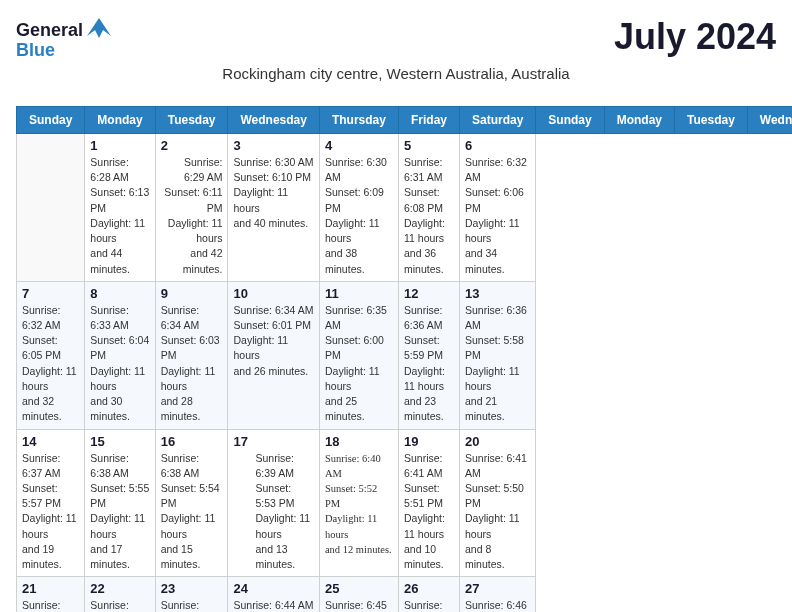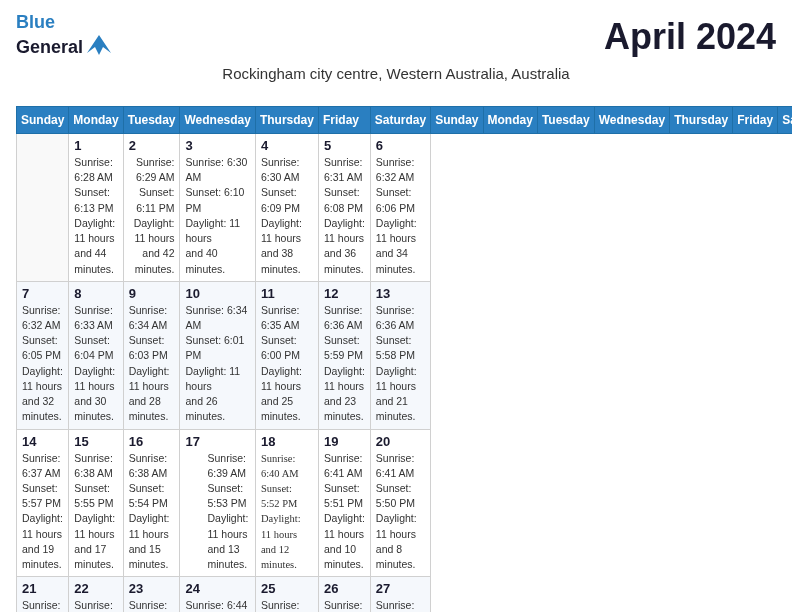--- a/index.html
+++ b/index.html
@@ -41,21 +41,21 @@
       margin-bottom: 24px;
     }
     .calendar-table {
       width: 100%;
       border-collapse: collapse;
       font-size: 11px;
     }
     .calendar-table th {
       background: #2a7fc1;
       color: #fff;
-      padding: 6px 4px;
+      padding: 6px 12px;
       text-align: left;
       font-size: 12px;
       font-weight: bold;
       border: 1px solid #1e6fa8;
     }
     .calendar-table td {
       border: 1px solid #d0d0d0;
       vertical-align: top;
       padding: 4px 5px;
       width: 113px;
@@ -80,32 +80,32 @@
       background: #f9f9f9 !important;
     }
   </style>
 </head>
 <body>
 
 <div class="header">
   <div class="logo">
     <div class="logo-row">
       <div>
-        <div style="font-size:18px;font-weight:bold;color:#2a7fc1;margin-top:-4px;">Blue</div>
         <div style="display:flex;align-items:center;gap:2px;">
           <span style="font-size:18px;font-weight:bold;color:#1a1a2e;">General</span>
           <svg width="28" height="28" viewBox="0 0 28 28">
             <polygon points="14,2 26,20 18,14 14,22 10,14 2,20" fill="#2a7fc1"></polygon>
           </svg>
         </div>
+        <div style="font-size:18px;font-weight:bold;color:#2a7fc1;margin-top:-4px;">Blue</div>
       </div>
     </div>
   </div>
   <div class="title-area">
-    <div class="calendar-title">April 2024</div>
+    <div class="calendar-title">July 2024</div>
   </div>
 </div>
 
 <div class="subtitle">Rockingham city centre, Western Australia, Australia</div>
 
 <table class="calendar-table">
   <thead>
     <tr>
     <th>Sunday</th>
         <th>Monday</th>

